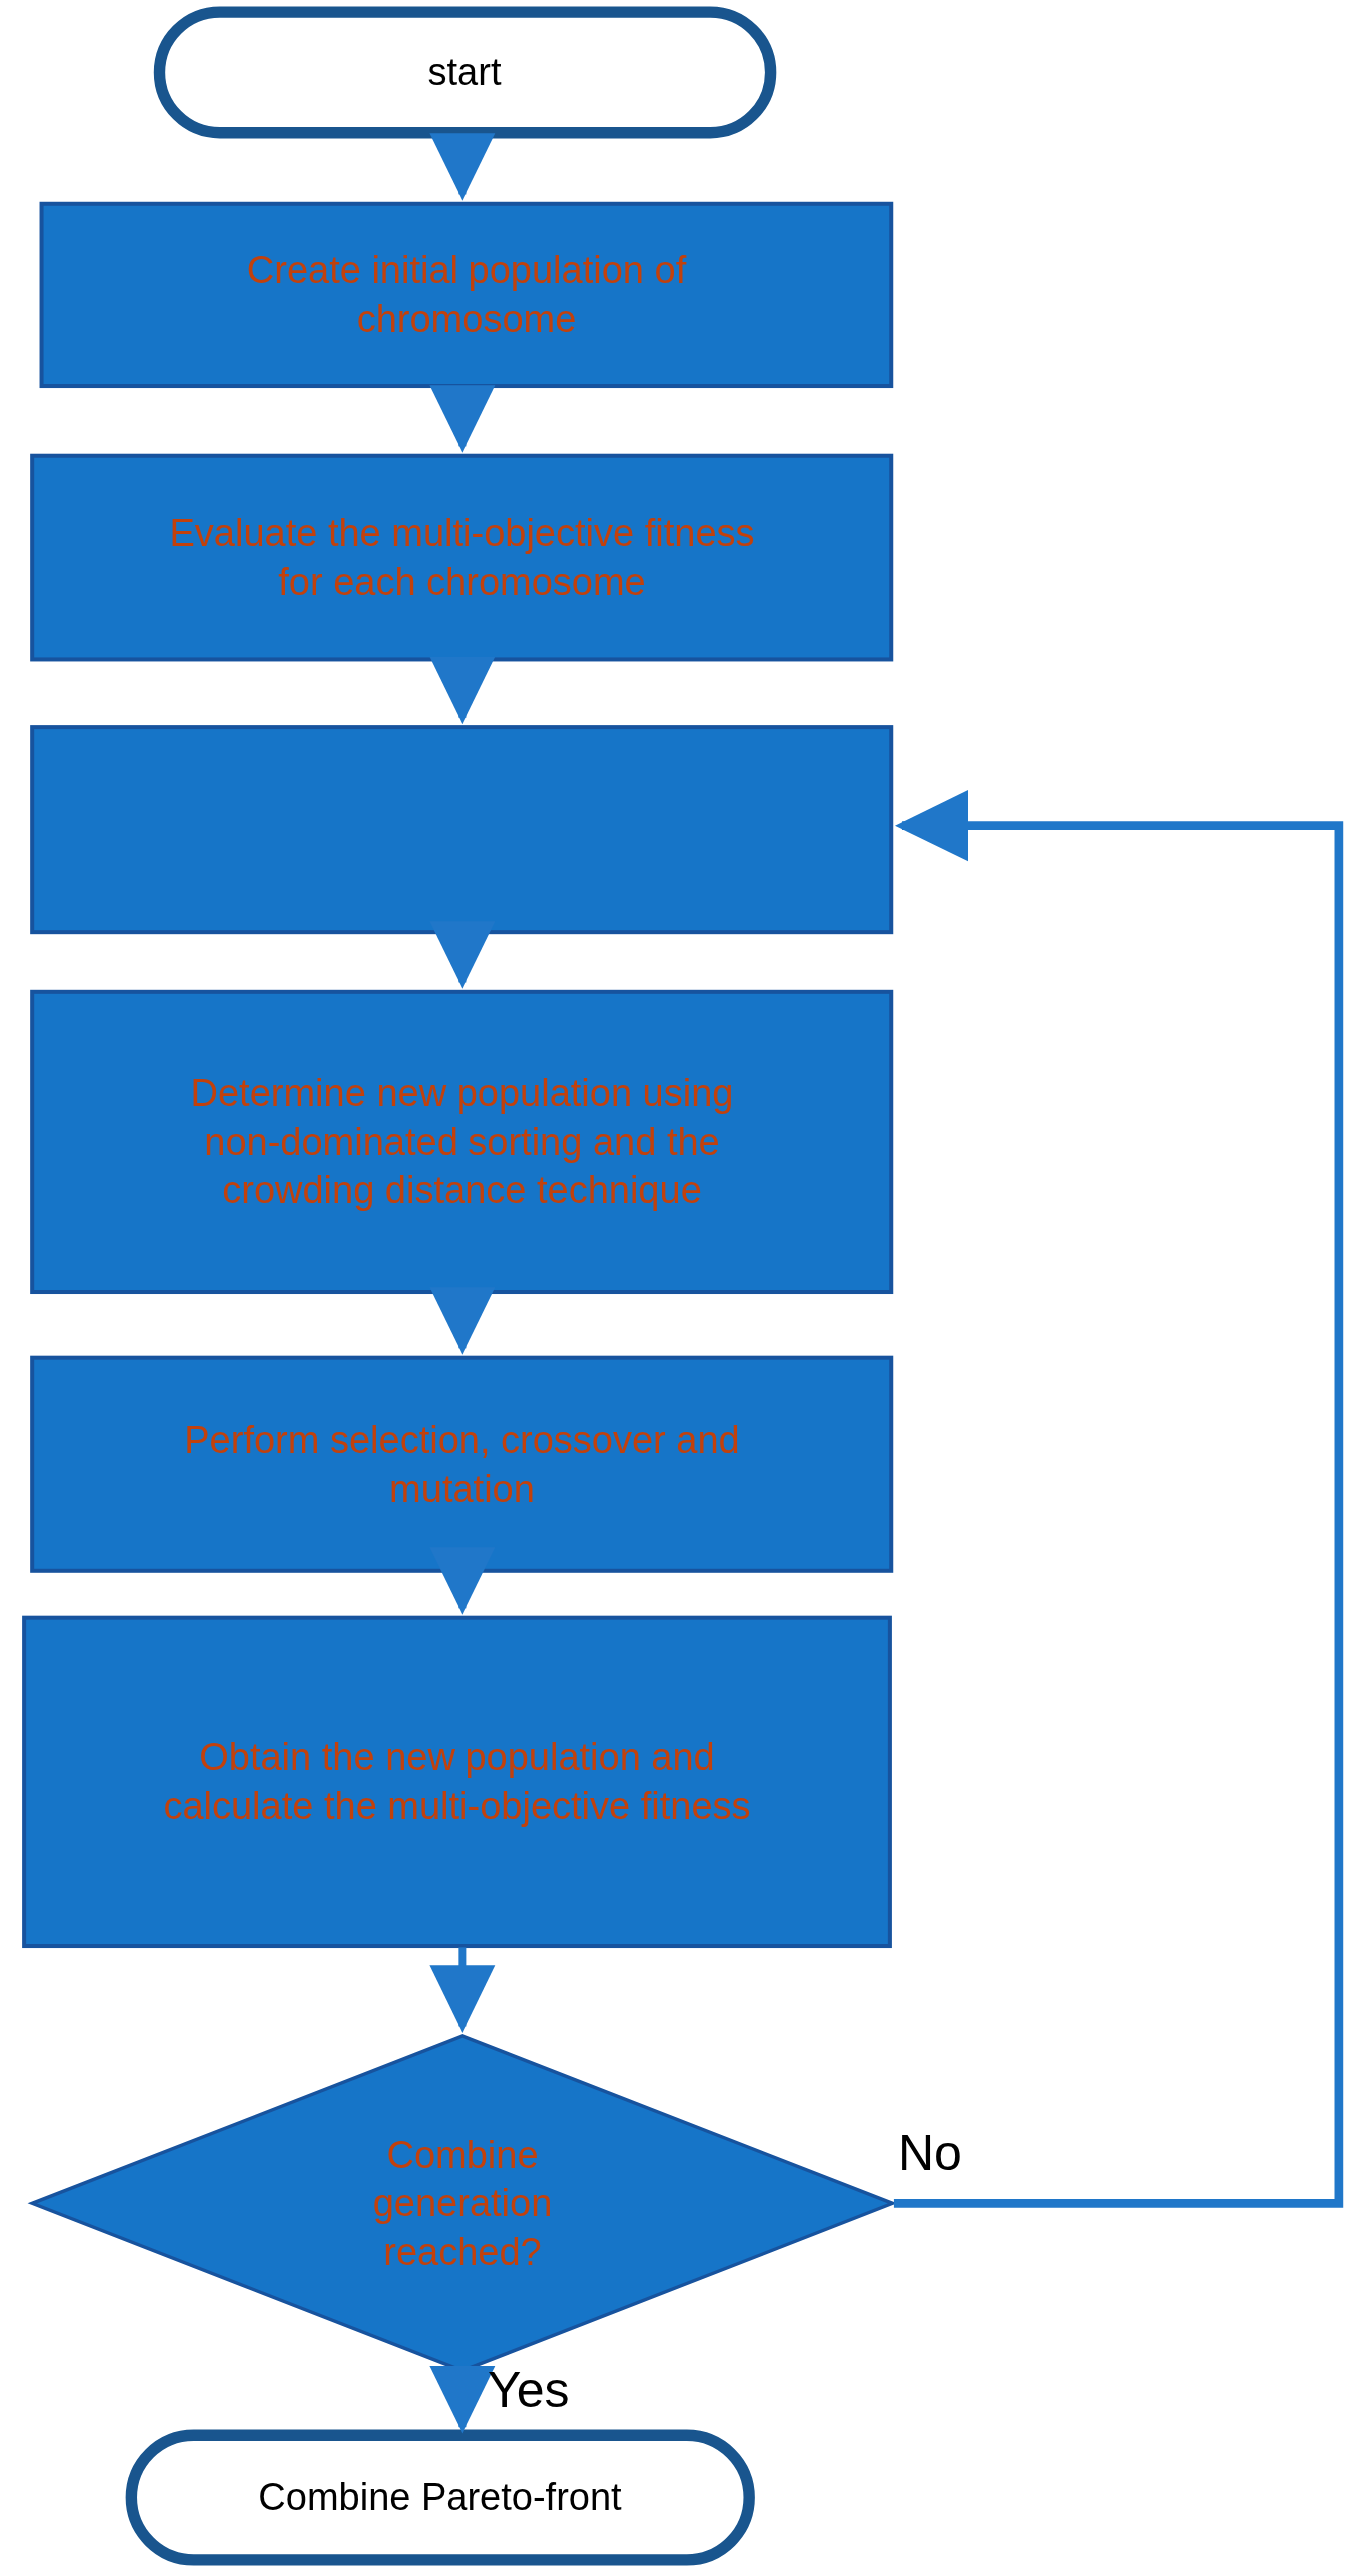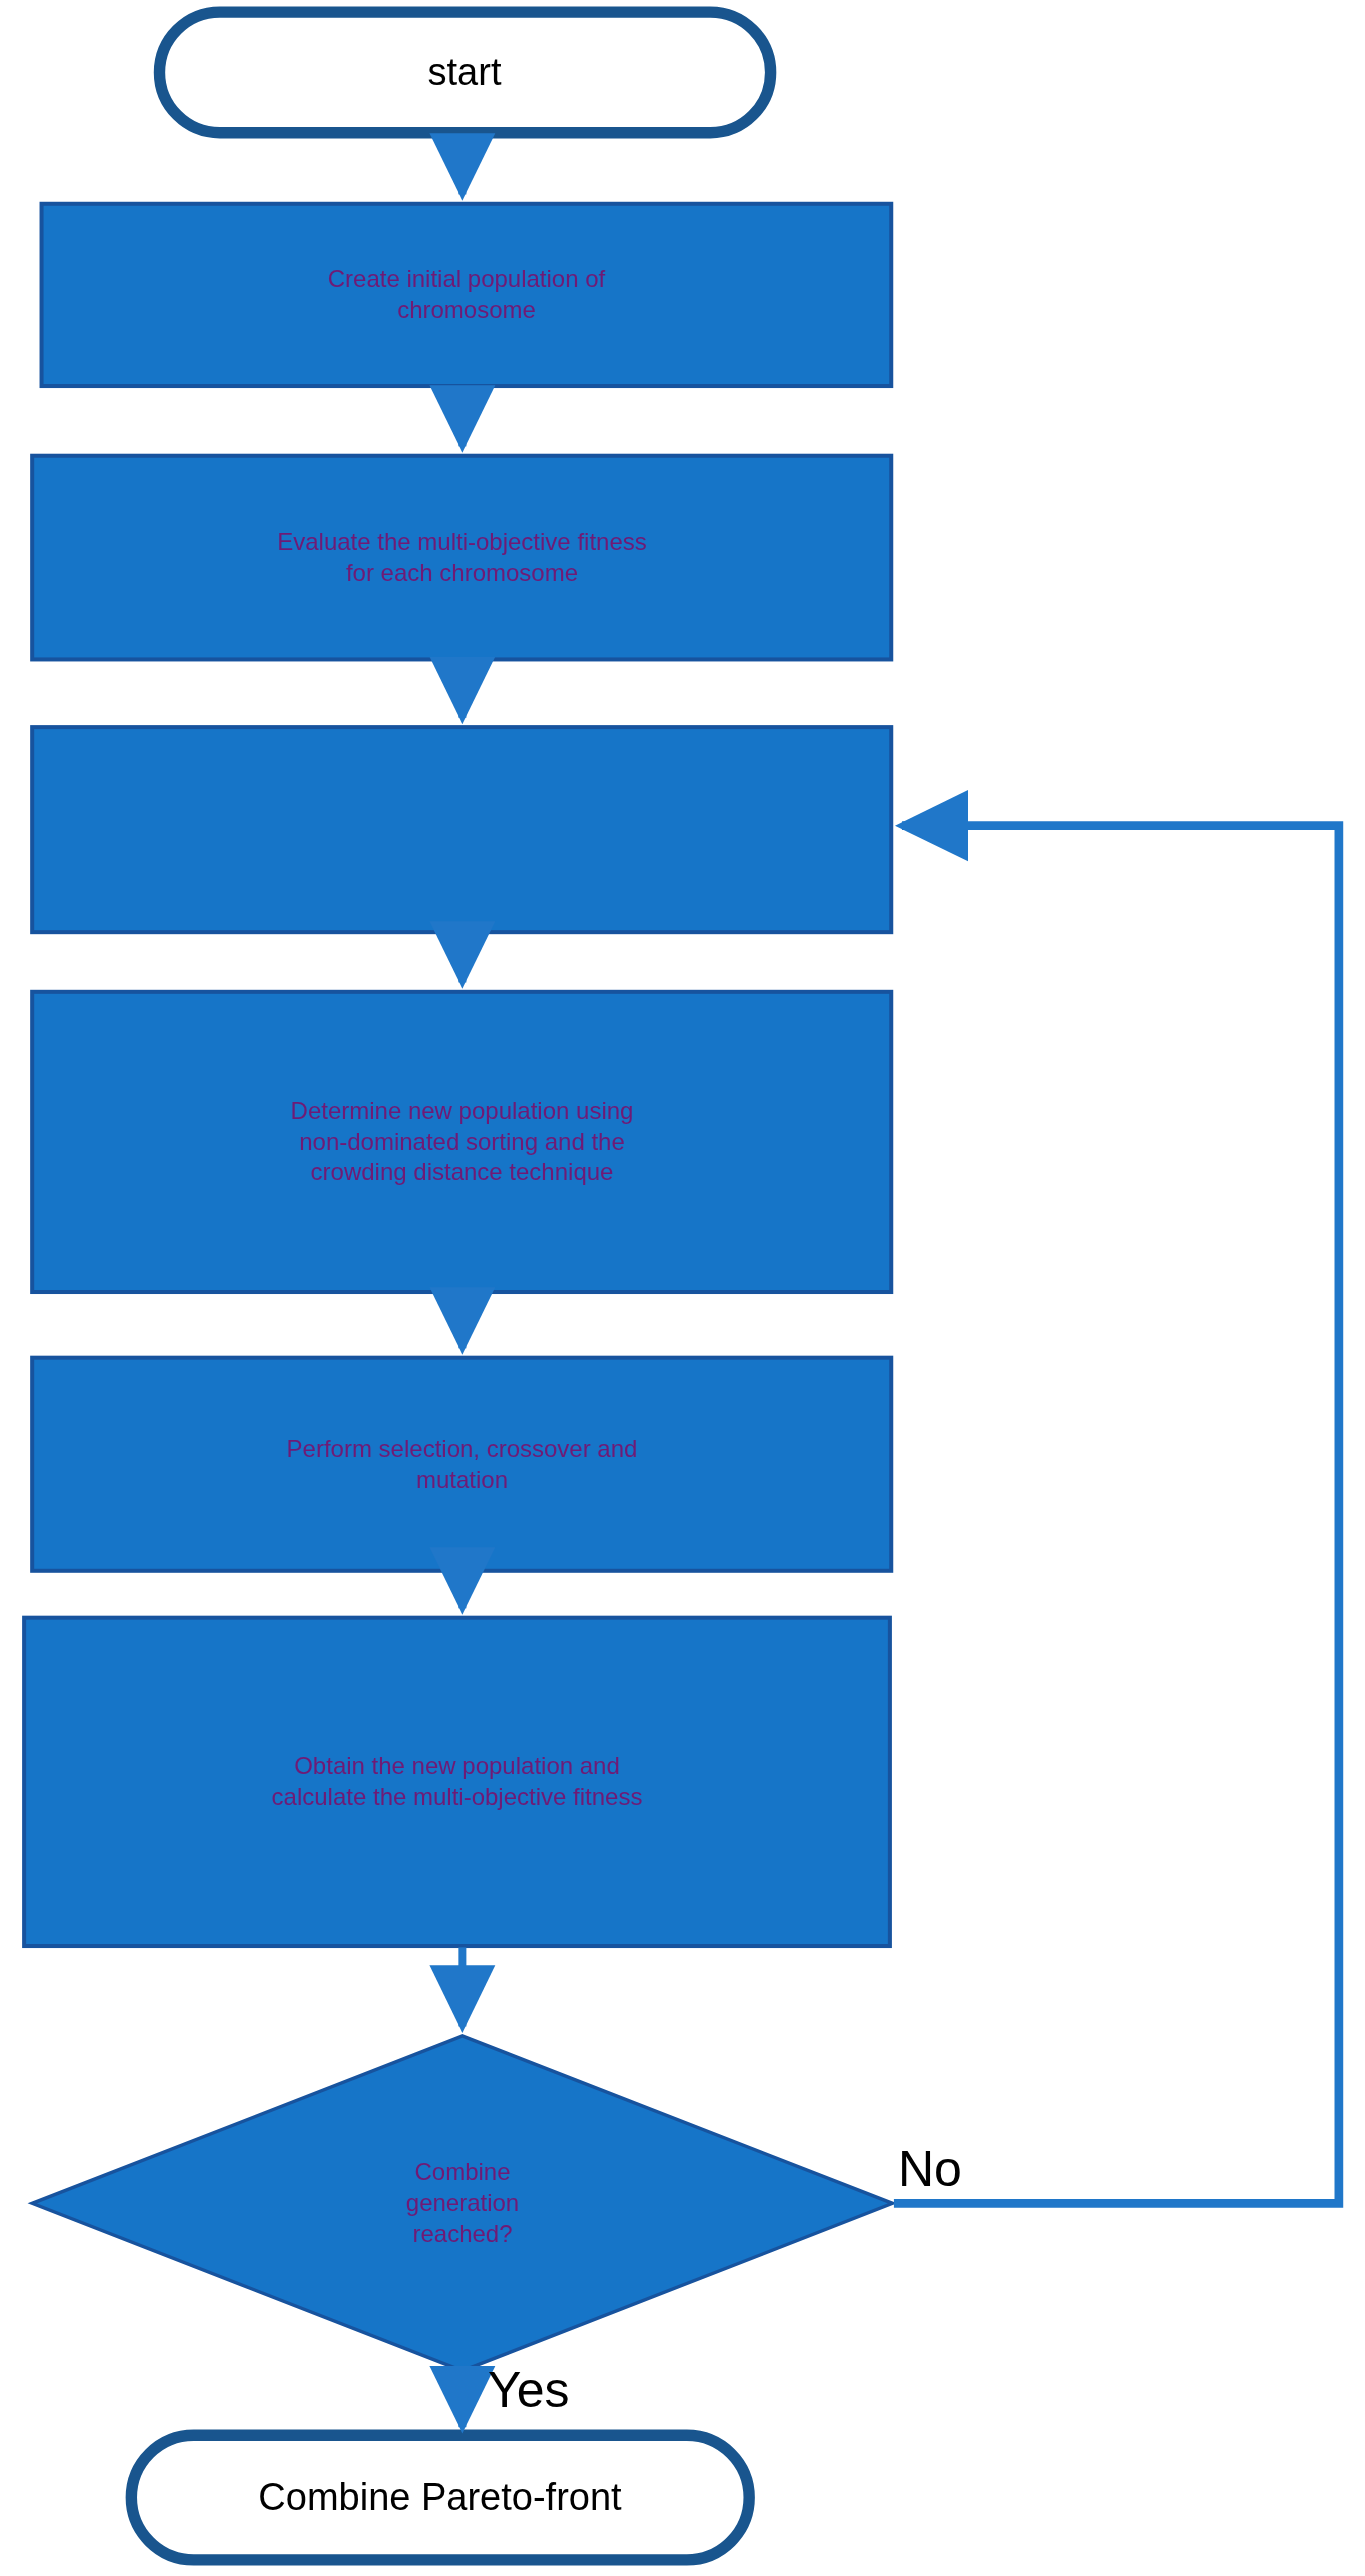--- a/index.html
+++ b/index.html
@@ -31,22 +31,22 @@
     position: absolute;
     display: flex;
     align-items: center;
     justify-content: center;
     text-align: center;
     line-height: 1.28;
     pointer-events: none;
     white-space: pre-line;
   }
   .proc-label {
-    color: #701a75;
-    font-size: 24px;
+    color: #c2410c;
+    font-size: 38px;
     font-weight: 400;
   }
   .term-label {
     color: #000000;
     font-size: 38px;
     font-weight: 400;
   }
   .edge-label {
     position: absolute;
     color: #000000;
@@ -123,18 +123,18 @@
 
   <div class="node-label proc-label" style="left:31px; top:1618px; width:852px; height:328px;">Obtain the new population and
 calculate the multi-objective fitness</div>
 
   <div class="node-label proc-label" style="left:255px; top:2084px; width:415px; height:239px;">Combine
 generation
 reached?</div>
 
   <div class="node-label term-label" style="left:131px; top:2435px; width:618px; height:125px;">Combine Pareto-front</div>
 
-  <div class="edge-label" style="left:898px; top:2128px;margin-top:16px;">No</div>
+  <div class="edge-label" style="left:898px; top:2128px;">No</div>
 
   <div class="edge-label" style="left:488px; top:2340px;margin-top:25px;">Yes</div>
 
 </div>
 
 
 </body></html>

